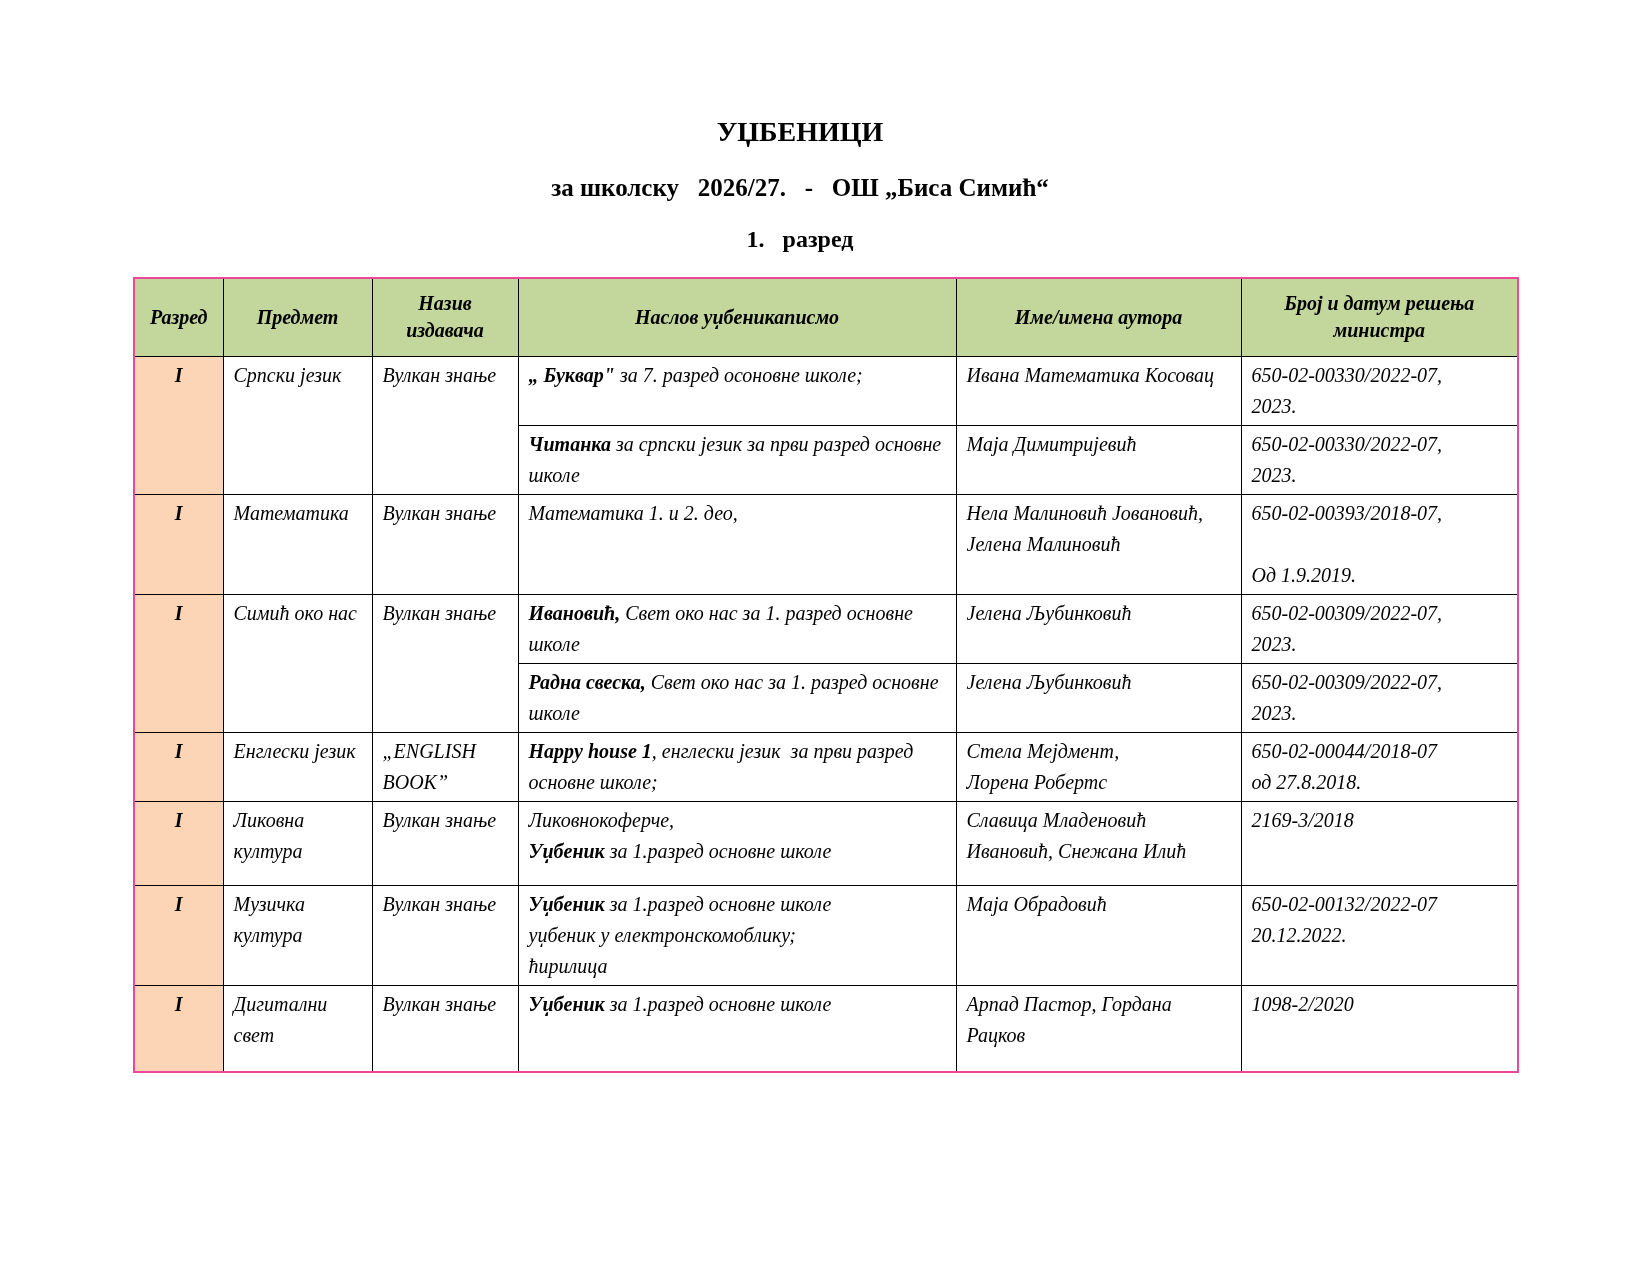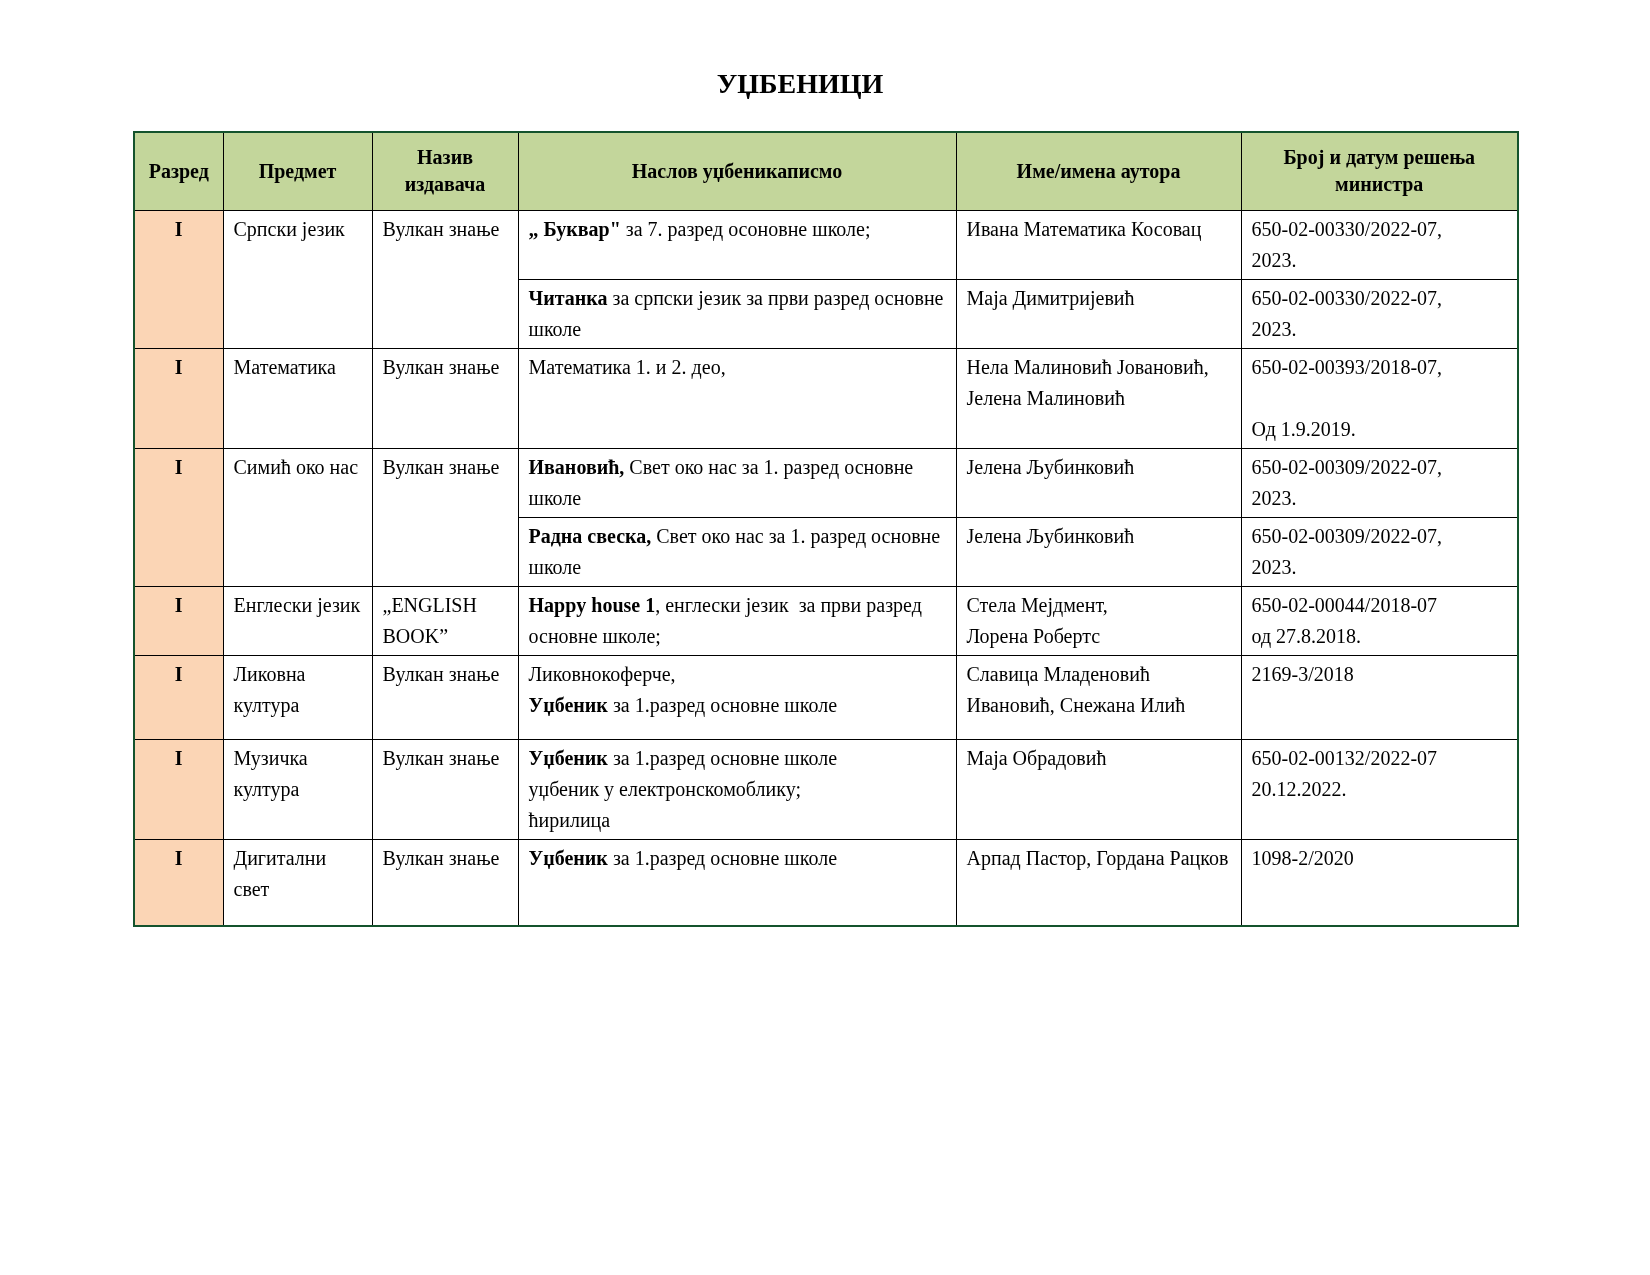--- a/index.html
+++ b/index.html
@@ -7,21 +7,21 @@
     padding: 0;
     background: #ffffff;
     font-family: "Liberation Serif", "DejaVu Serif", serif;
     color: #000;
   }
   .page {
     width: 1650px;
     height: 1275px;
     background: #fff;
     box-sizing: border-box;
-    padding-top: 68px;
+    padding-top: 116px;
   }
   .headings {
     width: 1334px;
     margin-left: 133px;
     text-align: center;
   }
   .doc-title {
     font-size: 28px;
     font-weight: bold;
     white-space: pre;
@@ -37,24 +37,25 @@
     font-size: 24px;
     font-weight: bold;
     white-space: pre;
     margin: 24px 0 0 0;
   }
   table.books {
     border-collapse: collapse;
     table-layout: fixed;
     width: 1384px;
     margin-left: 133px;
-    margin-top: 31px;
-    border: 2px solid #14532d;
+    margin-top: 24px;
+    border: 2px solid #ec4899;
     font-size: 20px;
     line-height: 1.55;
+    font-style: italic;
   }
   table.books td, table.books th {
     border: 1px solid #000;
     padding: 3px 10px;
     vertical-align: top;
     box-sizing: border-box;
     overflow: hidden;
     white-space: pre-wrap;
     word-wrap: break-word;
   }
@@ -74,20 +75,22 @@
   .b { font-weight: bold; }
   td.vmid { vertical-align: middle; }
 </style>
 </head>
 <body>
 
 <div class="page">
 
   <div class="headings">
     <div class="doc-title">УЏБЕНИЦИ</div>
+    <div class="doc-subtitle">за школску   2026/27.   -   ОШ „Биса Симић“</div>
+    <div class="doc-grade">1.   разред</div>
   </div>
 
   <table class="books">
     <colgroup>
       <col style="width:89px">
       <col style="width:149px">
       <col style="width:146px">
       <col style="width:438px">
       <col style="width:285px">
       <col style="width:277px">

